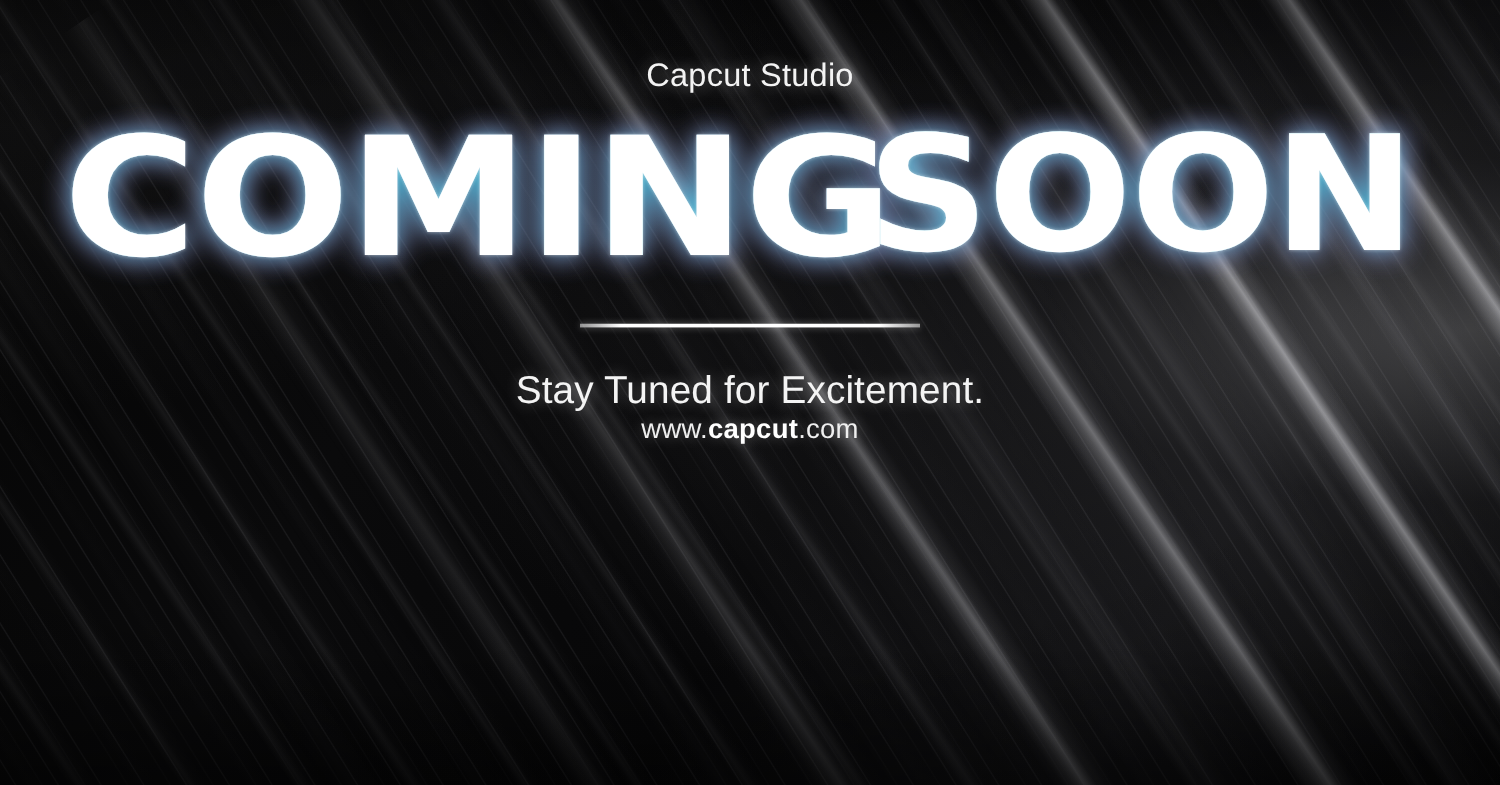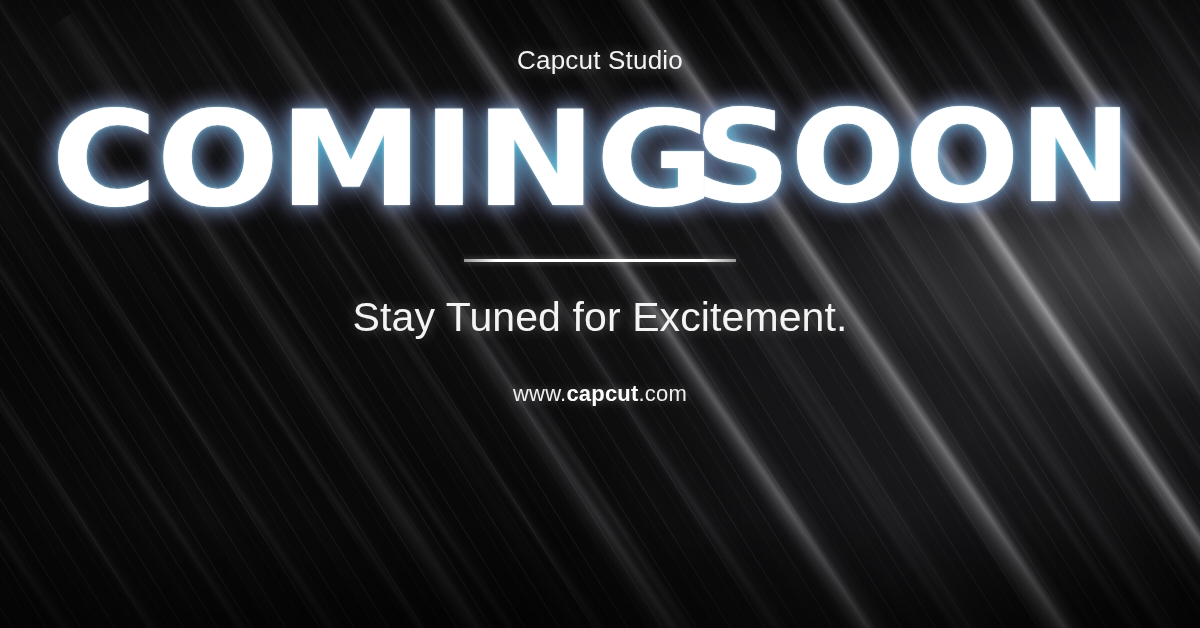--- a/index.html
+++ b/index.html
@@ -150,30 +150,29 @@
 
   .divider {
     width:272px; height:3px;
     margin-top:44px;
     background:linear-gradient(90deg, rgba(255,255,255,.55), #ffffff 12%, #ffffff 88%, rgba(255,255,255,.55));
     box-shadow:0 0 6px rgba(255,255,255,.35);
   }
 
   .tagline {
     margin-top:32px;
-    font-size:41px;
+    font-size:31px;
     font-weight:400;
     color:#f4f4f4;
     letter-spacing:.1px;
     text-shadow:0 0 13px rgba(255,255,255,.33);
     white-space:nowrap;
   }
 
   .url {
-    margin-top:40px;
     font-size:22px;
     color:#efefef;
     letter-spacing:.2px;
     text-shadow:0 0 11px rgba(255,255,255,.30);
     white-space:nowrap;
   }
   .url .strong { font-weight:700; color:#ffffff; }
   .url .thin   { font-weight:400; }
 </style>
 </head>

